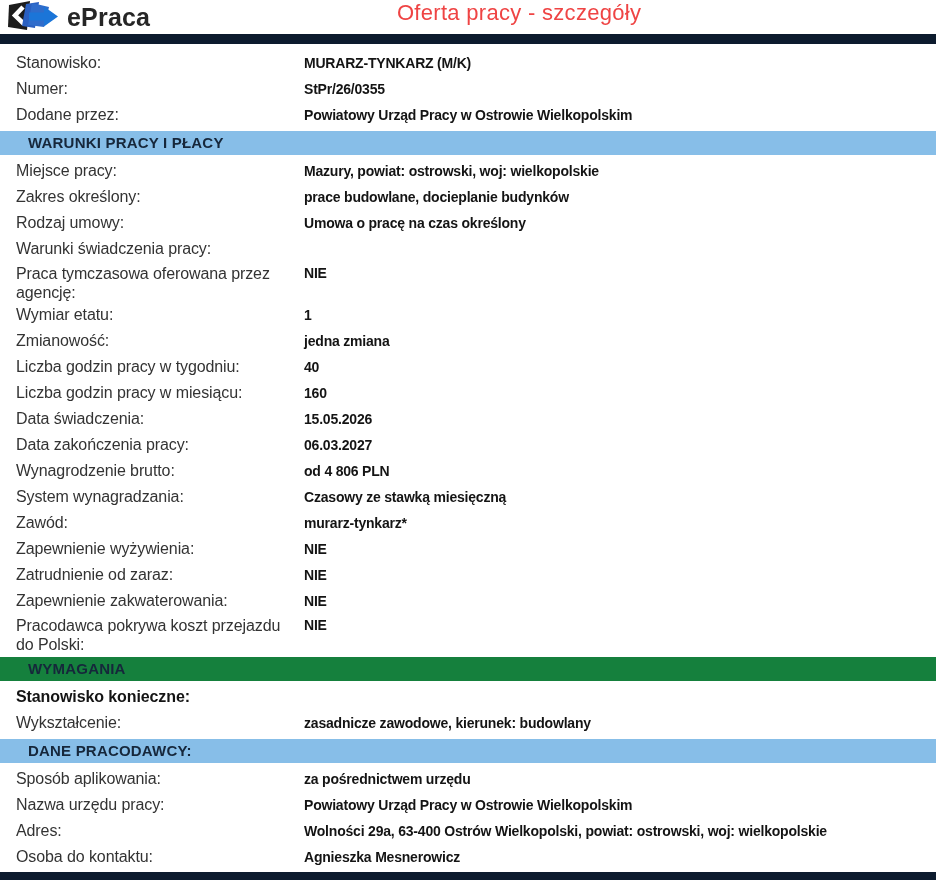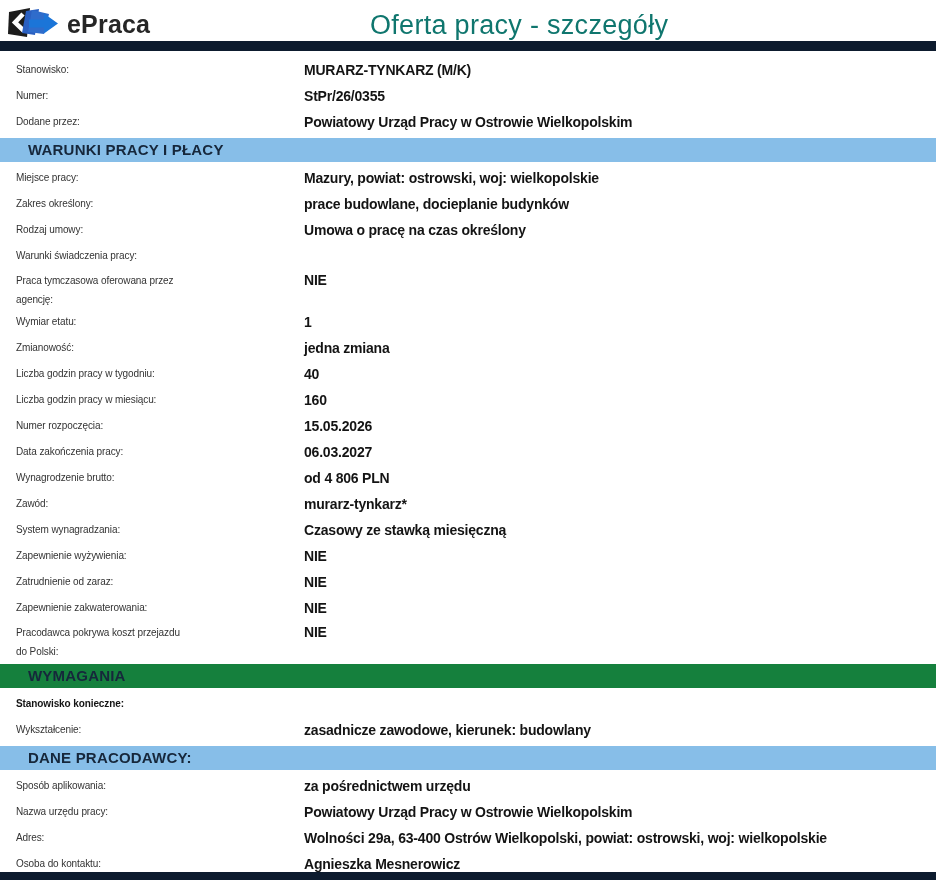--- a/index.html
+++ b/index.html
@@ -2,38 +2,38 @@
 <html lang="pl"><head>
 <meta charset="utf-8">
 <style>
   * { margin:0; padding:0; box-sizing:border-box; }
   body { background:#ffffff; font-family:"Liberation Sans", sans-serif; }
   .page {
     position:relative; width:936px; height:880px; margin:0 auto;
     background:#ffffff; overflow:hidden;
   }
   
-  .header { display:flex; align-items:flex-end; height:41px; padding:0 8px; }
+  .header { display:flex; align-items:flex-start; height:34px; padding:0 8px; }
   .logo { display:flex; align-items:center; gap:7px; text-decoration:none; cursor:pointer; flex:0 0 auto; }
   .logo-text { font-size:25px; font-weight:bold; color:#262626; letter-spacing:0.2px; }
   .page-title {
-    flex:1; text-align:center; font-size:27px; font-weight:400; color:#0f766e;
+    flex:1; text-align:center; font-size:22px; font-weight:400; color:#ef4444;
     letter-spacing:0.3px; padding-right:40px; white-space:nowrap;
   }
   .dark-bar { width:100%; height:10px; }
   .bottom-bar { position:absolute; left:0; bottom:0; width:100%; height:8px; }
   
   .content { padding-top:6px; }
   .section-bar {
     height:24px; line-height:24px; padding-left:28px; margin:3px 0;
     font-size:15px; font-weight:bold; letter-spacing:0.2px;
   }
   .row { display:flex; padding-left:16px; padding-right:8px; }
   .row-label {
-    flex:0 0 288px; width:288px; font-size:10px; color:#333333;
+    flex:0 0 288px; width:288px; font-size:16px; color:#333333;
     line-height:26px; white-space:pre-line; letter-spacing:-0.1px;
   }
   .row-value {
     flex:1; font-size:14px; font-weight:bold; color:#141414;
     line-height:26px; white-space:nowrap; letter-spacing:-0.2px;
   }
   .row.two-line { height:40px; }
   .row.two-line .row-label, .row.two-line .row-value { line-height:19px; padding-top:2px; }
   .row-label.bold { font-weight:bold; color:#141414; }
 </style>
@@ -106,38 +106,38 @@
       </div>
       <div class="row">
         <div class="row-label">Liczba godzin pracy w tygodniu:</div>
         <div class="row-value">40</div>
       </div>
       <div class="row">
         <div class="row-label">Liczba godzin pracy w miesiącu:</div>
         <div class="row-value">160</div>
       </div>
       <div class="row">
-        <div class="row-label">Numer rozpoczęcia:</div>
+        <div class="row-label">Data świadczenia:</div>
         <div class="row-value">15.05.2026</div>
       </div>
       <div class="row">
         <div class="row-label">Data zakończenia pracy:</div>
         <div class="row-value">06.03.2027</div>
       </div>
       <div class="row">
         <div class="row-label">Wynagrodzenie brutto:</div>
         <div class="row-value">od 4 806 PLN</div>
       </div>
       <div class="row">
+        <div class="row-label">System wynagradzania:</div>
+        <div class="row-value">Czasowy ze stawką miesięczną</div>
+      </div>
+      <div class="row">
         <div class="row-label">Zawód:</div>
         <div class="row-value">murarz-tynkarz*</div>
-      </div>
-      <div class="row">
-        <div class="row-label">System wynagradzania:</div>
-        <div class="row-value">Czasowy ze stawką miesięczną</div>
       </div>
       <div class="row">
         <div class="row-label">Zapewnienie wyżywienia:</div>
         <div class="row-value">NIE</div>
       </div>
       <div class="row">
         <div class="row-label">Zatrudnienie od zaraz:</div>
         <div class="row-value">NIE</div>
       </div>
       <div class="row">

